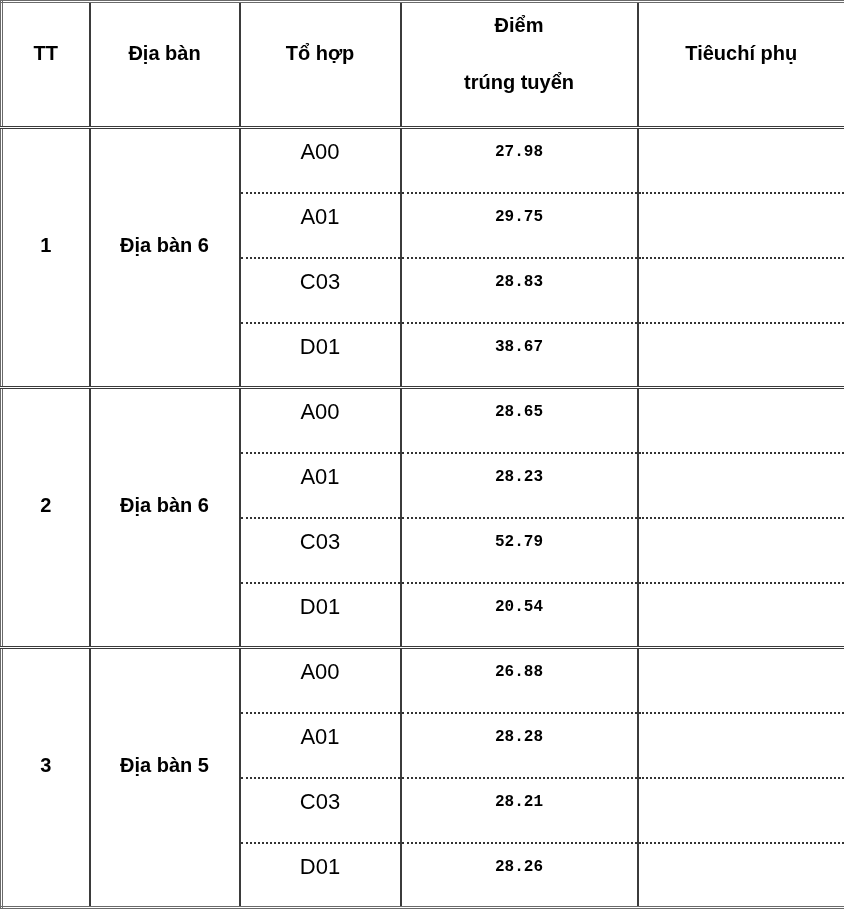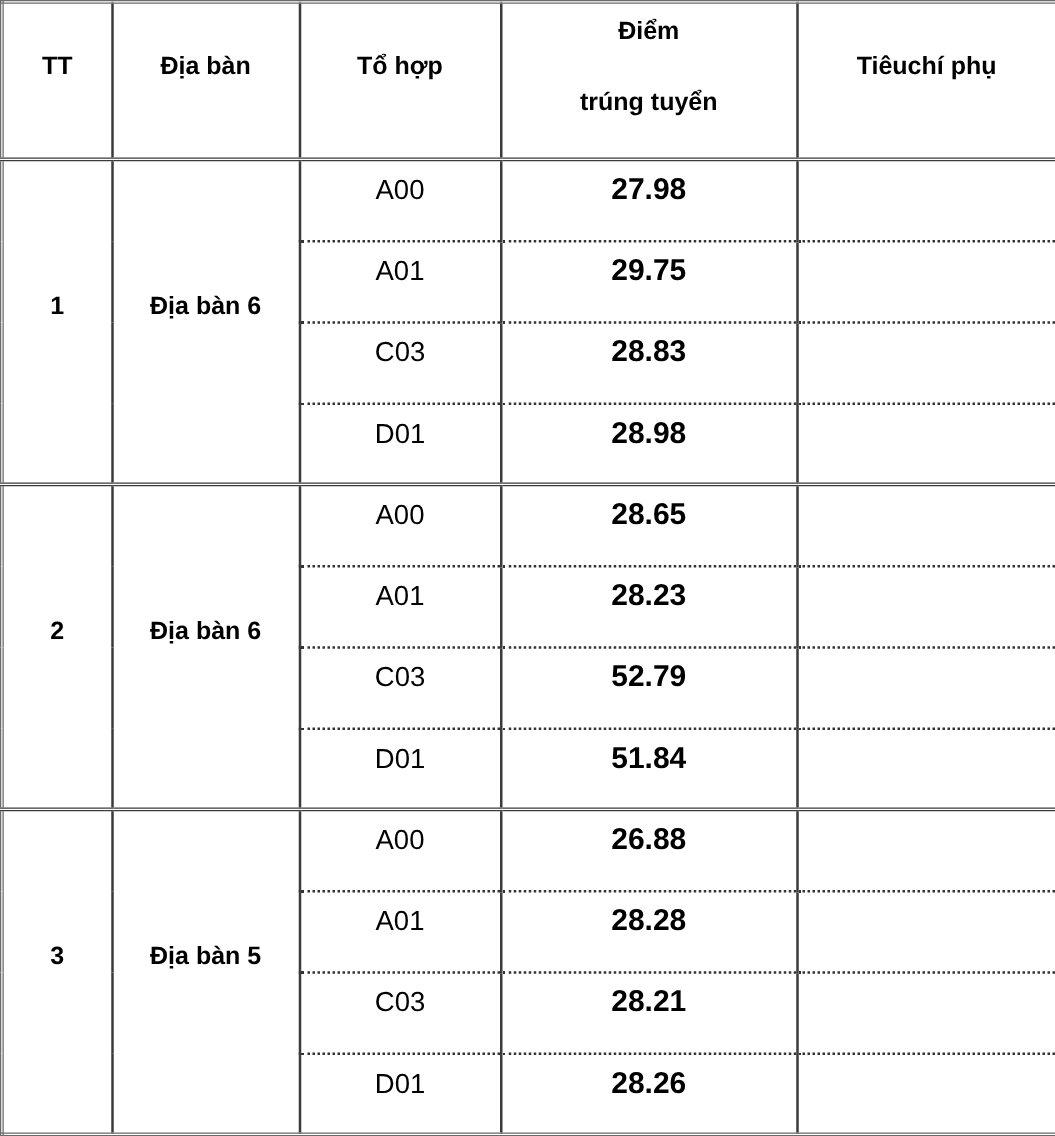--- a/index.html
+++ b/index.html
@@ -55,22 +55,23 @@
   td.tt-cell, td.area-cell {
     font-size: 20px;
     font-weight: bold;
     padding-bottom: 24px;
   }
   td.code-cell {
     font-size: 22px;
     font-weight: normal;
   }
   td.score-cell {
-    font-size: 24px;
+    font-size: 16px;
     font-weight: bold;
+    font-family: Liberation Mono, monospace;
   }
   td.crit-cell { font-size: 19px; }
 
   tr.group-start td {
     border-top: 3px double #3b3b3b;
   }
   tr.sub-row td {
     border-top: 2px dotted #333333;
   }
 </style>
@@ -114,21 +115,21 @@
         <td class="score-cell">29.75</td>
         <td class="crit-cell"></td>
       </tr>
       <tr class="sub-row">
         <td class="code-cell">C03</td>
         <td class="score-cell">28.83</td>
         <td class="crit-cell"></td>
       </tr>
       <tr class="sub-row">
         <td class="code-cell">D01</td>
-        <td class="score-cell">28.98</td>
+        <td class="score-cell">38.67</td>
         <td class="crit-cell"></td>
       </tr>
 
       <tr class="group-start">
         <td class="tt-cell" rowspan="4">2</td>
         <td class="area-cell" rowspan="4">Địa bàn 6</td>
         <td class="code-cell">A00</td>
         <td class="score-cell">28.65</td>
         <td class="crit-cell"></td>
       </tr>
@@ -137,21 +138,21 @@
         <td class="score-cell">28.23</td>
         <td class="crit-cell"></td>
       </tr>
       <tr class="sub-row">
         <td class="code-cell">C03</td>
         <td class="score-cell">52.79</td>
         <td class="crit-cell"></td>
       </tr>
       <tr class="sub-row">
         <td class="code-cell">D01</td>
-        <td class="score-cell">51.84</td>
+        <td class="score-cell">20.54</td>
         <td class="crit-cell"></td>
       </tr>
 
       <tr class="group-start">
         <td class="tt-cell" rowspan="4">3</td>
         <td class="area-cell" rowspan="4">Địa bàn 5</td>
         <td class="code-cell">A00</td>
         <td class="score-cell">26.88</td>
         <td class="crit-cell"></td>
       </tr>

